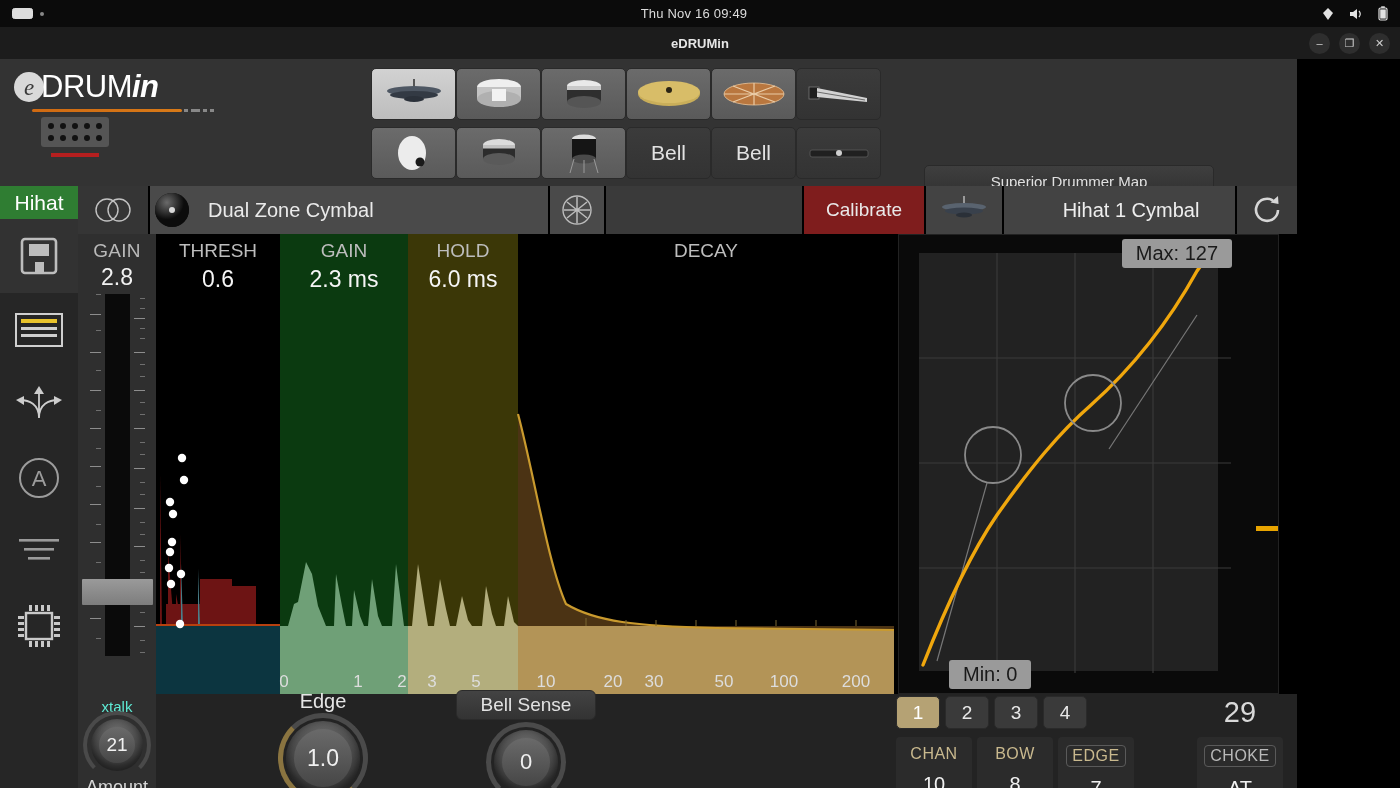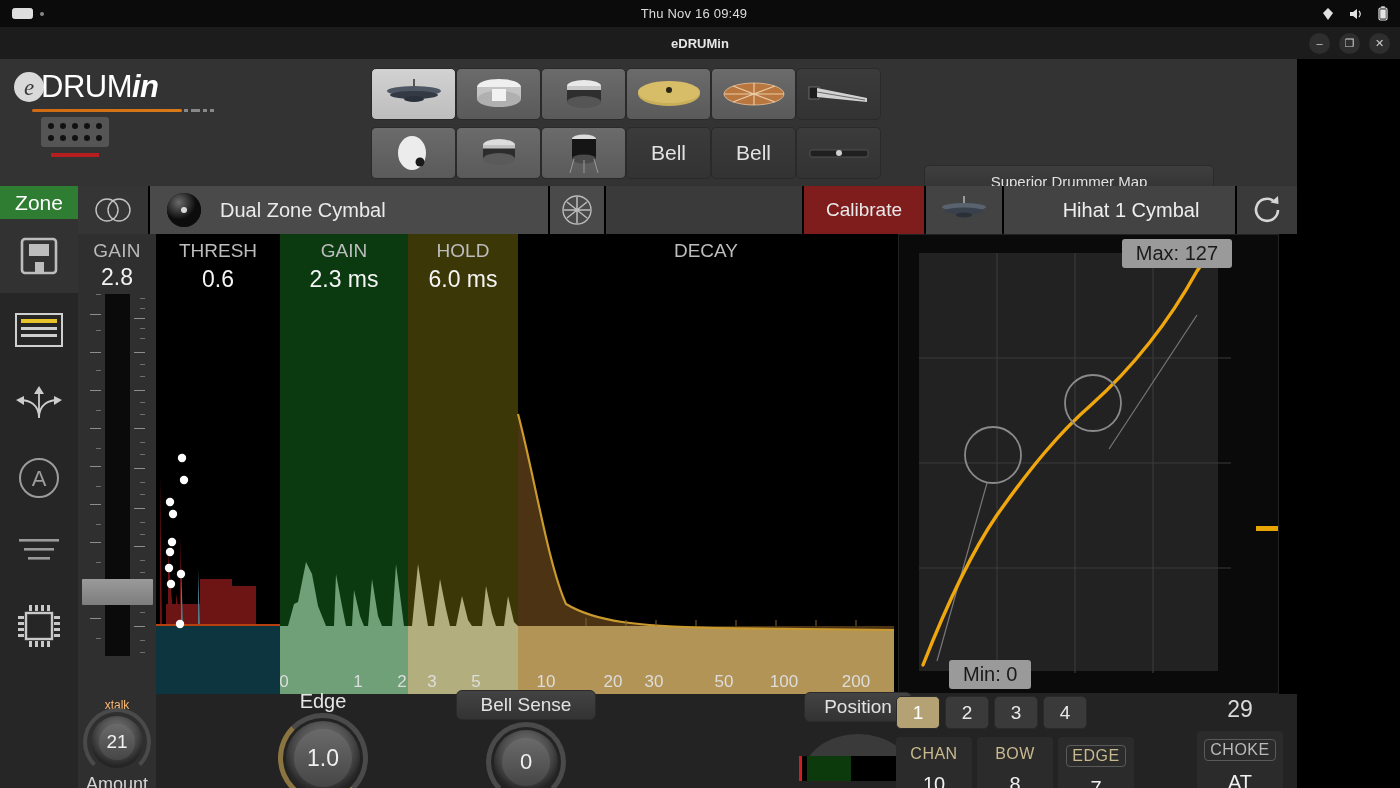--- a/index.html
+++ b/index.html
@@ -106,21 +106,21 @@
   }
   .rail .slot {
     width: 78px; height: 74px; display:flex; align-items:center; justify-content:center;
   }
   .rail .slot.active { background: #323232; }
 
   
   .hdrrow { position:absolute; left:78px; top:127px; width: 1219px; height: 48px; background:#000; display:flex; gap:2px; }
   .hc { background:#3a3a3a; display:flex; align-items:center; }
   .hc.venn { width: 70px; justify-content:center; background:#353535;}
-  .hc.dev { flex: 0 0 398px; padding-left: 12px; gap: 14px; background: #4a4a4a; }
+  .hc.dev { flex: 0 0 398px; padding-left: 0; gap: 14px; background: #4a4a4a; }
   .hc.dev .label { font-size:20px; color:#eaeaea; }
   .hc.fork { width: 54px; justify-content:center; background:#4a4a4a; }
   .hc.gap { width: 196px; background:#3a3a3a;}
   .hc.cal { width: 120px; justify-content:center; background:#7f1d1d; color:#e9e9e9; font-size:19px; }
   .hc.hh { width: 76px; justify-content:center; background:#434343;}
   .hc.preset { flex:1; justify-content:center; background:#434343; color:#eee; font-size:20px;padding-left:23px; }
   .hc.reload { width: 60px; justify-content:center; background:#3a3a3a;}
 
   
   .scope { position:absolute; left:78px; top:175px; width:816px; height:460px; background:#000; }
@@ -151,21 +151,21 @@
     position:absolute; background:#9a9a9a; color:#1a1a1a; font-size:20px;
     padding:3px 14px; border-radius:3px; z-index:5;
   }
   .maxlbl { right:46px; top:4px;}
   .minlbl { left:50px; bottom:4px;}
   .velmark { position:absolute; right:0; width:22px; height:5px; background:#e8a400; top:291px;}
 
   
   .bottom { position:absolute; left:78px; top:635px; width:1219px; height:94px; background:#232323; }
   .xtalk { position:absolute; left:0; top:-38px; width:78px; height:132px; background:#2f2f2f; text-align:center;}
-  .xtalk .lab { font-size:12px; color:#fdba74; padding-top:42px;}
+  .xtalk .lab { font-size:15px; color:#5eead4; padding-top:42px;}
   .knob {
     position:relative; border-radius:50%;
     background: radial-gradient(circle at 50% 28%, #6e6e6e, #3a3a3a 70%);
     display:flex; align-items:center; justify-content:center;
     color:#f0f0f0; box-shadow: inset 0 -4px 8px rgba(0,0,0,.5);
   }
   .knob .ring { position:absolute; inset:-8px; border-radius:50%; }
   .knobcap { position:absolute; inset:8px; border-radius:50%;
     background: linear-gradient(180deg,#6a6a6a,#464646); display:flex; align-items:center; justify-content:center;}
   .lbl-top { text-align:center; font-size:20px; color:#e5e5e5; }
@@ -337,21 +337,21 @@
               <circle cx="32" cy="10" r="3" fill="#cfcfcf"></circle>
             </svg>
           </div>
         </div>
       </div>
 
       <div class="sd-map">Superior Drummer Map</div>
     </div>
 
     <div class="rail">
-      <div class="auto">Zone</div>
+      <div class="auto">Hihat</div>
 
       <div class="slot active">
         <svg width="44" height="44" viewBox="0 0 44 44">
           <rect x="5" y="5" width="34" height="34" rx="3" fill="none" stroke="#bdbdbd" stroke-width="2.6"></rect>
           <rect x="12" y="10" width="20" height="12" fill="#bdbdbd"></rect>
           <rect x="18" y="28" width="9" height="11" fill="#bdbdbd"></rect>
         </svg>
       </div>
 
       <div class="slot">
@@ -667,34 +667,20 @@
         <div class="pill" style="height:30px">Bell Sense</div>
         <div class="knob" style="width:64px;height:64px;margin:10px auto 0;">
           <div class="ring" style="border:5px solid #4a4a4a; border-bottom-color:transparent;"></div>
           <div class="knobcap">
               <span style="font-size:22px">0</span>
             </div>
         </div>
 
       </div>
 
-      <div style="position:absolute; left:690px; top:-2px; width:180px;">
-        <div class="pill" style="height:30px; width:108px; margin:0 auto;">Position</div>
-        <div style="position:relative; width:118px; margin:8px auto 0;">
-          <svg width="118" height="46" viewBox="0 0 118 46">
-            <path d="M4 46 A55 42 0 0 1 114 46 Z" fill="#3a3a3a"></path>
-            <path d="M38 44 A26 20 0 0 1 82 42" stroke="#b5862b" stroke-width="1.6" fill="none"></path>
-          </svg>
-          <div style="position:absolute; left:0; top:26px; width:118px; height:25px; background:#000;">
-            <div style="position:absolute; left:0; top:0; width:3px; height:25px; background:#cf1f1f;"></div>
-            <div style="position:absolute; left:8px; top:0; width:44px; height:25px; background:#0d3a0d;"></div>
-          </div>
-        </div>
-
-      </div>
 
       <div style="position:absolute; left:818px; top:2px;">
         <div style="display:flex; gap:5px;">
           <div class="numtab on">1</div>
           <div class="numtab">2</div>
           <div class="numtab">3</div>
           <div class="numtab">4</div>
         </div>
         <div style="display:flex; gap:5px; margin-top:8px;">
           <div class="field">
@@ -708,21 +694,21 @@
 
           </div>
           <div class="field">
             <span class="k boxed">EDGE</span>
             <span class="v">7</span>
           </div>
         </div>
       </div>
 
       <div style="position:absolute; left:1108px; top:2px; width:108px; text-align:center;">
-        <div style="font-size:23px; color:#d9d9d9;">29</div>
+        <div style="font-size:29px; color:#d9d9d9;">29</div>
         <div class="field" style="width:86px; margin:8px auto 0;">
           <span class="k boxed" style="color:#b9b9b9">CHOKE</span>
           <span class="v">AT</span>
         </div>
       </div>
 
     </div>
   </div>
 </div>
 

